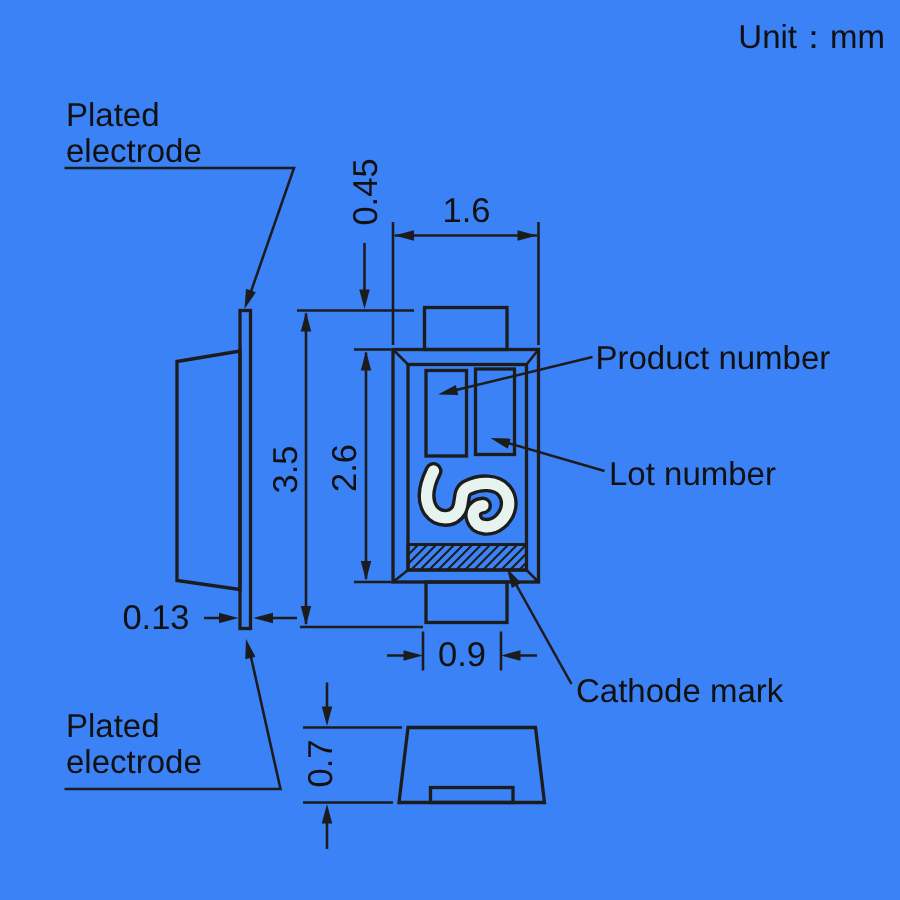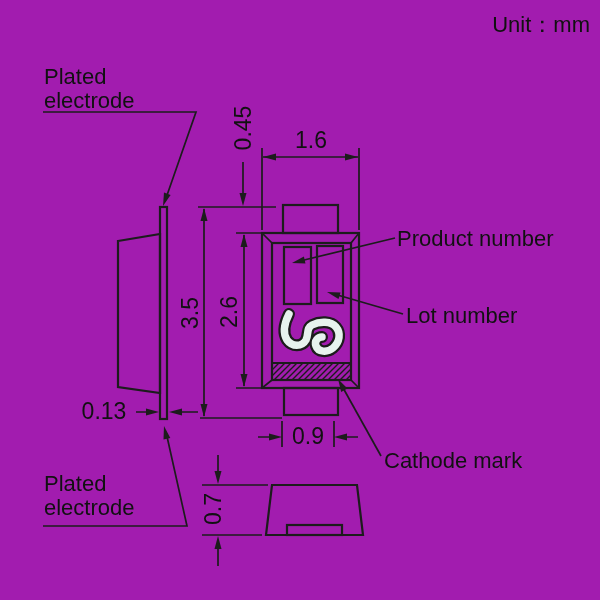--- a/index.html
+++ b/index.html
@@ -1,16 +1,16 @@
 <!DOCTYPE html>
 <html><head>
 <meta charset="utf-8">
 <style>
   html,body{margin:0;padding:0;}
-  .stage{width:600px;height:600px;position:relative;background:#a21caf;overflow:hidden;}
+  .stage{width:600px;height:600px;position:relative;background:#3b82f6;overflow:hidden;}
   svg{display:block;}
   .outline{fill:none;stroke:#1c1c1c;stroke-width:2.2;stroke-linejoin:miter;}
   .thin{fill:none;stroke:#1c1c1c;stroke-width:1.7;}
   .arrowhead{fill:#1c1c1c;stroke:none;}
   .lbl{font-family:"Liberation Sans",sans-serif;font-size:22px;fill:#111;}
   .dim{font-family:"Liberation Sans",sans-serif;font-size:23px;fill:#111;}
   .unit{font-family:"Liberation Sans",sans-serif;font-size:22px;fill:#111;}
 </style>
 </head>
 <body>

